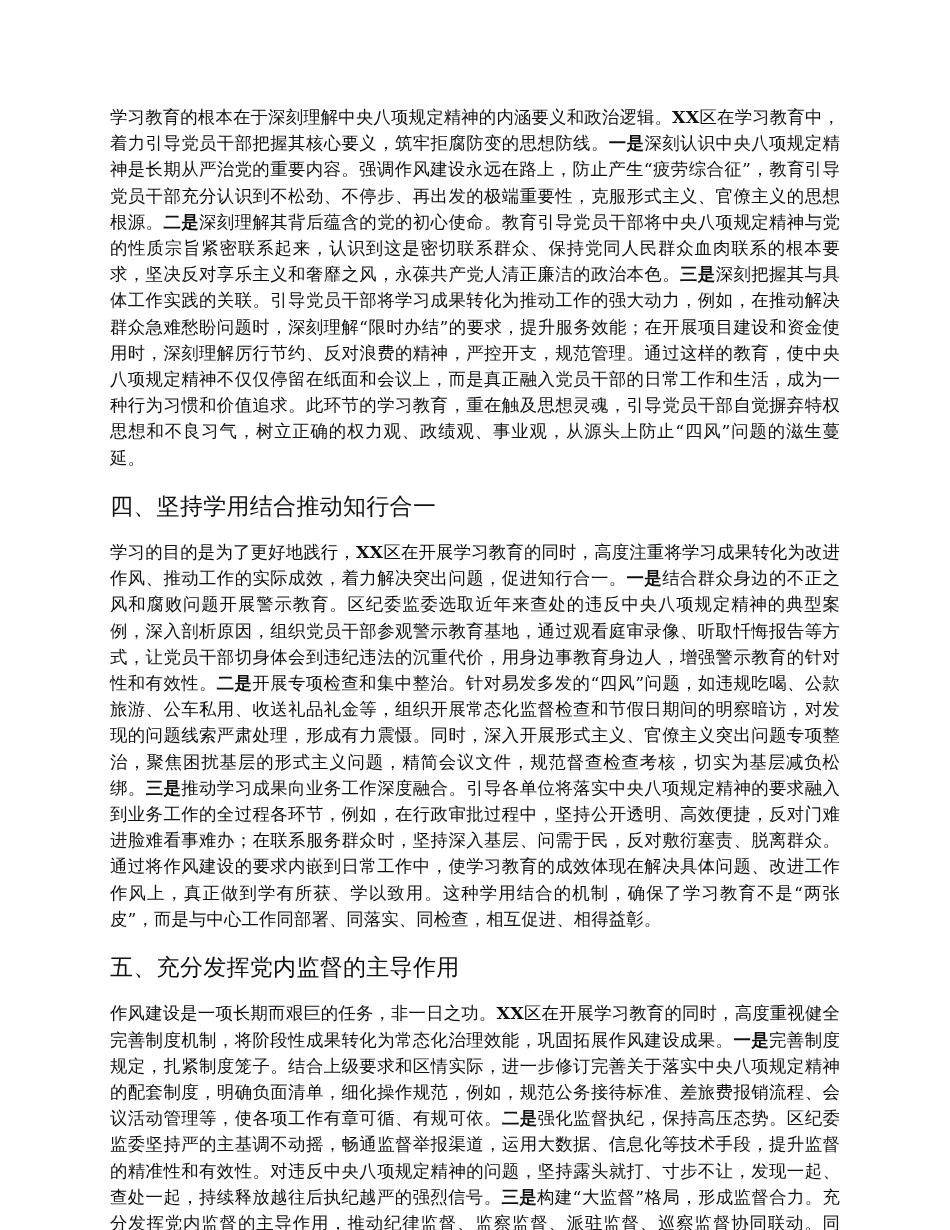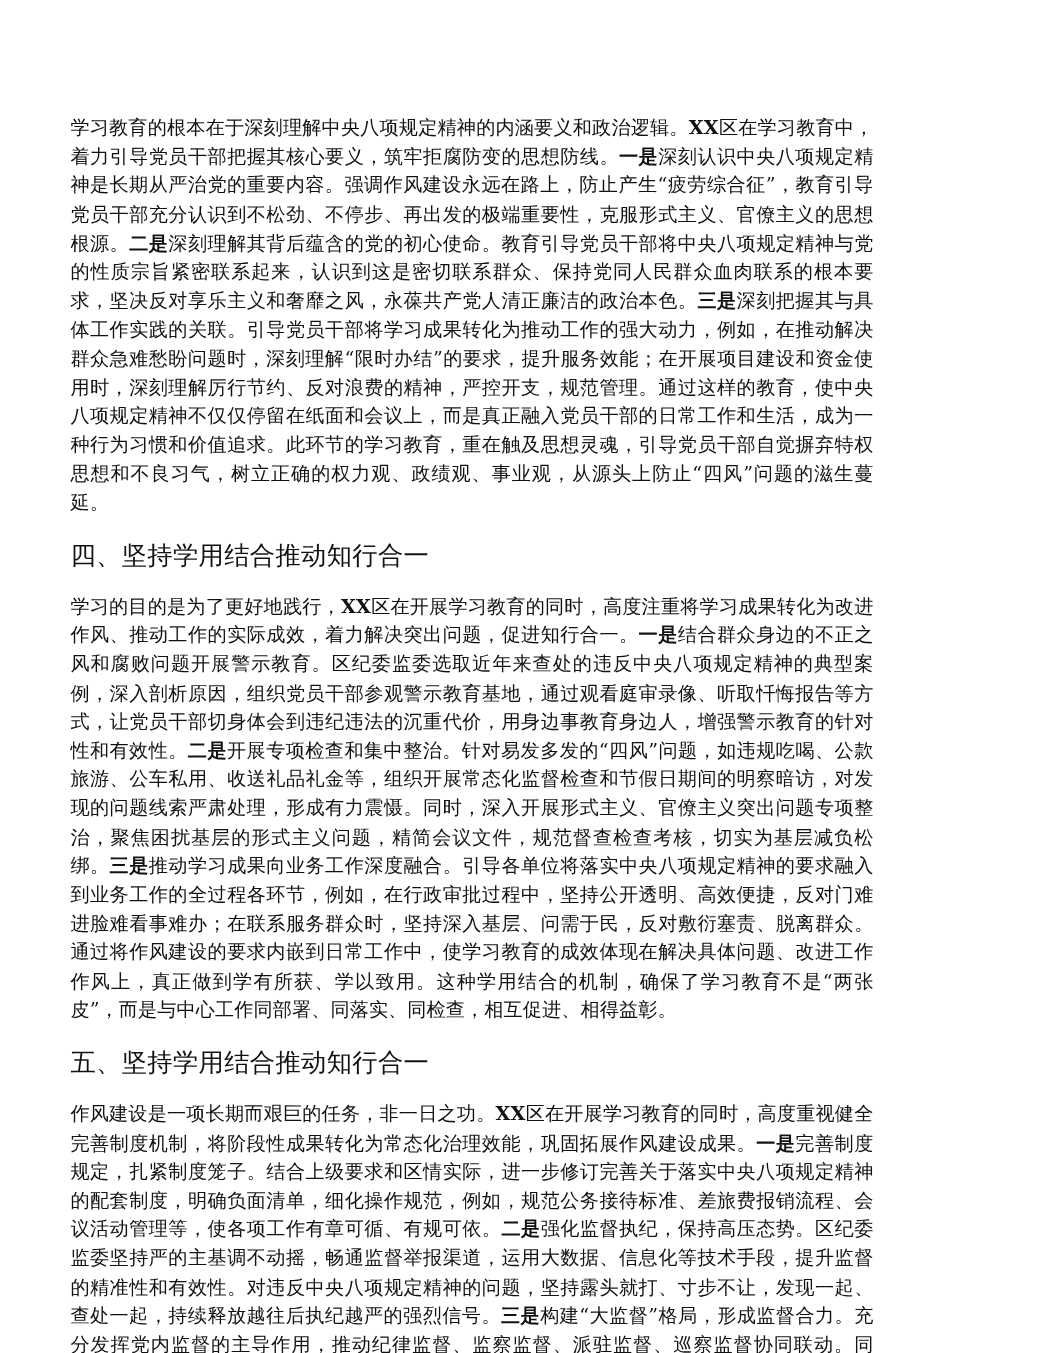--- a/index.html
+++ b/index.html
@@ -13,21 +13,21 @@
     font-family: "DejaVu Serif", "Liberation Serif", serif;
     color: #000000;
     -webkit-font-smoothing: antialiased;
   }
   .page {
     position: relative;
     width: 950px;
     height: 1230px;
     background: #ffffff;
     box-sizing: border-box;
-    padding: 104px 110px 0 64px;
+    padding: 104px 110px 0 110px;
   }
   .doc-body {
     width: 730px;
   }
   p.para {
     margin: 0 0 0 0;
     font-size: 17.4px;
     line-height: 26.2px;
     text-align: justify;
     text-justify: inter-ideograph;
@@ -59,16 +59,16 @@
   }
 </style>
 </head>
 <body>
 
 <div class="page">
   <div class="doc-body" id="doc-body">
       <p class="para"><span>学习教育的根本在于深刻理解中央八项规定精神的内涵要义和政治逻辑。</span><span class="latin">XX</span><span>区在学习教育中，着力引导党员干部把握其核心要义，筑牢拒腐防变的思想防线。</span><span class="bold-marker">一是</span><span>深刻认识中央八项规定精神是长期从严治党的重要内容。强调作风建设永远在路上，防止产生“疲劳综合征”，教育引导党员干部充分认识到不松劲、不停步、再出发的极端重要性，克服形式主义、官僚主义的思想根源。</span><span class="bold-marker">二是</span><span>深刻理解其背后蕴含的党的初心使命。教育引导党员干部将中央八项规定精神与党的性质宗旨紧密联系起来，认识到这是密切联系群众、保持党同人民群众血肉联系的根本要求，坚决反对享乐主义和奢靡之风，永葆共产党人清正廉洁的政治本色。</span><span class="bold-marker">三是</span><span>深刻把握其与具体工作实践的关联。引导党员干部将学习成果转化为推动工作的强大动力，例如，在推动解决群众急难愁盼问题时，深刻理解“限时办结”的要求，提升服务效能；在开展项目建设和资金使用时，深刻理解厉行节约、反对浪费的精神，严控开支，规范管理。通过这样的教育，使中央八项规定精神不仅仅停留在纸面和会议上，而是真正融入党员干部的日常工作和生活，成为一种行为习惯和价值追求。此环节的学习教育，重在触及思想灵魂，引导党员干部自觉摒弃特权思想和不良习气，树立正确的权力观、政绩观、事业观，从源头上防止“四风”问题的滋生蔓延。</span></p>
       <h2 class="heading"><span>四、坚持学用结合推动知行合一</span></h2>
       <p class="para"><span>学习的目的是为了更好地践行，</span><span class="latin">XX</span><span>区在开展学习教育的同时，高度注重将学习成果转化为改进作风、推动工作的实际成效，着力解决突出问题，促进知行合一。</span><span class="bold-marker">一是</span><span>结合群众身边的不正之风和腐败问题开展警示教育。区纪委监委选取近年来查处的违反中央八项规定精神的典型案例，深入剖析原因，组织党员干部参观警示教育基地，通过观看庭审录像、听取忏悔报告等方式，让党员干部切身体会到违纪违法的沉重代价，用身边事教育身边人，增强警示教育的针对性和有效性。</span><span class="bold-marker">二是</span><span>开展专项检查和集中整治。针对易发多发的“四风”问题，如违规吃喝、公款旅游、公车私用、收送礼品礼金等，组织开展常态化监督检查和节假日期间的明察暗访，对发现的问题线索严肃处理，形成有力震慑。同时，深入开展形式主义、官僚主义突出问题专项整治，聚焦困扰基层的形式主义问题，精简会议文件，规范督查检查考核，切实为基层减负松绑。</span><span class="bold-marker">三是</span><span>推动学习成果向业务工作深度融合。引导各单位将落实中央八项规定精神的要求融入到业务工作的全过程各环节，例如，在行政审批过程中，坚持公开透明、高效便捷，反对门难进脸难看事难办；在联系服务群众时，坚持深入基层、问需于民，反对敷衍塞责、脱离群众。通过将作风建设的要求内嵌到日常工作中，使学习教育的成效体现在解决具体问题、改进工作作风上，真正做到学有所获、学以致用。这种学用结合的机制，确保了学习教育不是“两张皮”，而是与中心工作同部署、同落实、同检查，相互促进、相得益彰。</span></p>
-      <h2 class="heading"><span>五、坚持学用结合推动知行合一</span></h2>
+      <h2 class="heading"><span>五、充分发挥党内监督的主导作用</span></h2>
       <p class="para clip-bottom"><span>作风建设是一项长期而艰巨的任务，非一日之功。</span><span class="latin">XX</span><span>区在开展学习教育的同时，高度重视健全完善制度机制，将阶段性成果转化为常态化治理效能，巩固拓展作风建设成果。</span><span class="bold-marker">一是</span><span>完善制度规定，扎紧制度笼子。结合上级要求和区情实际，进一步修订完善关于落实中央八项规定精神的配套制度，明确负面清单，细化操作规范，例如，规范公务接待标准、差旅费报销流程、会议活动管理等，使各项工作有章可循、有规可依。</span><span class="bold-marker">二是</span><span>强化监督执纪，保持高压态势。区纪委监委坚持严的主基调不动摇，畅通监督举报渠道，运用大数据、信息化等技术手段，提升监督的精准性和有效性。对违反中央八项规定精神的问题，坚持露头就打、寸步不让，发现一起、查处一起，持续释放越往后执纪越严的强烈信号。</span><span class="bold-marker">三是</span><span>构建“大监督”格局，形成监督合力。充分发挥党内监督的主导作用，推动纪律监督、监察监督、派驻监督、巡察监督协同联动。同时，注重发挥群众监督、舆论监督的作用，畅通社会监督渠道，形成全方位、立体化的监督网络，让“四风”问题无处遁形。</span></p>
     </div>
 </div>
 
 </body></html>

